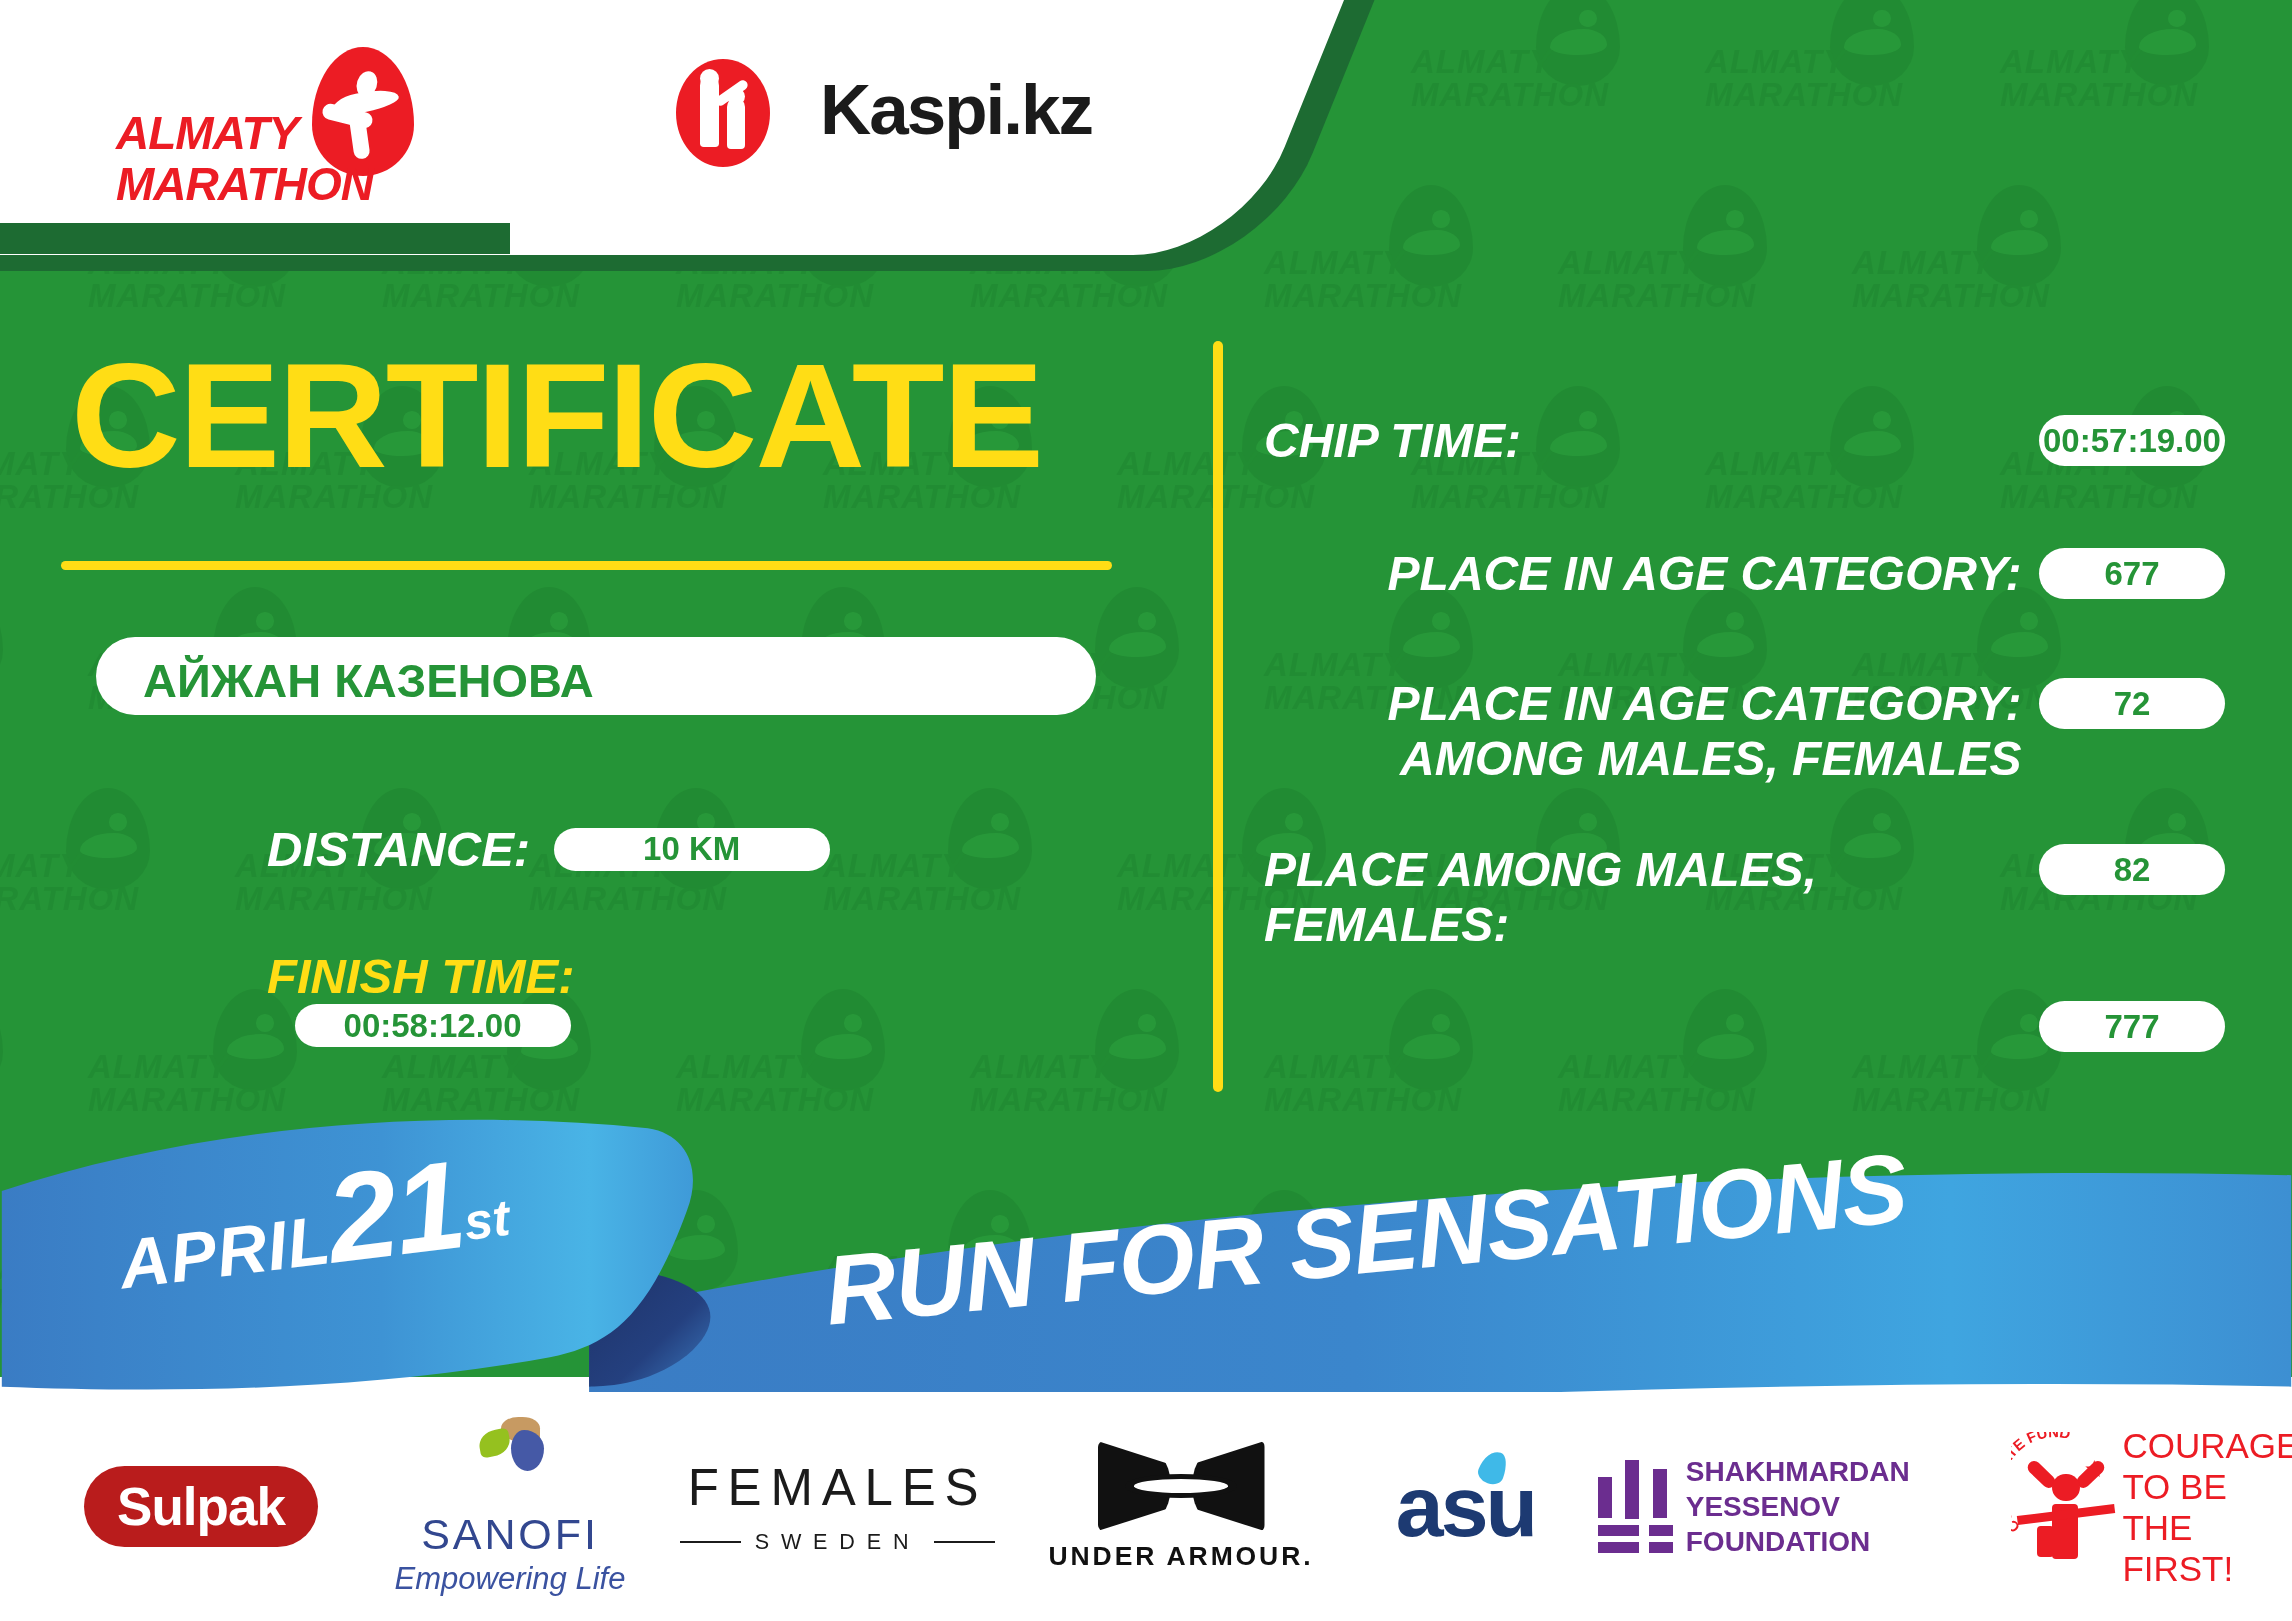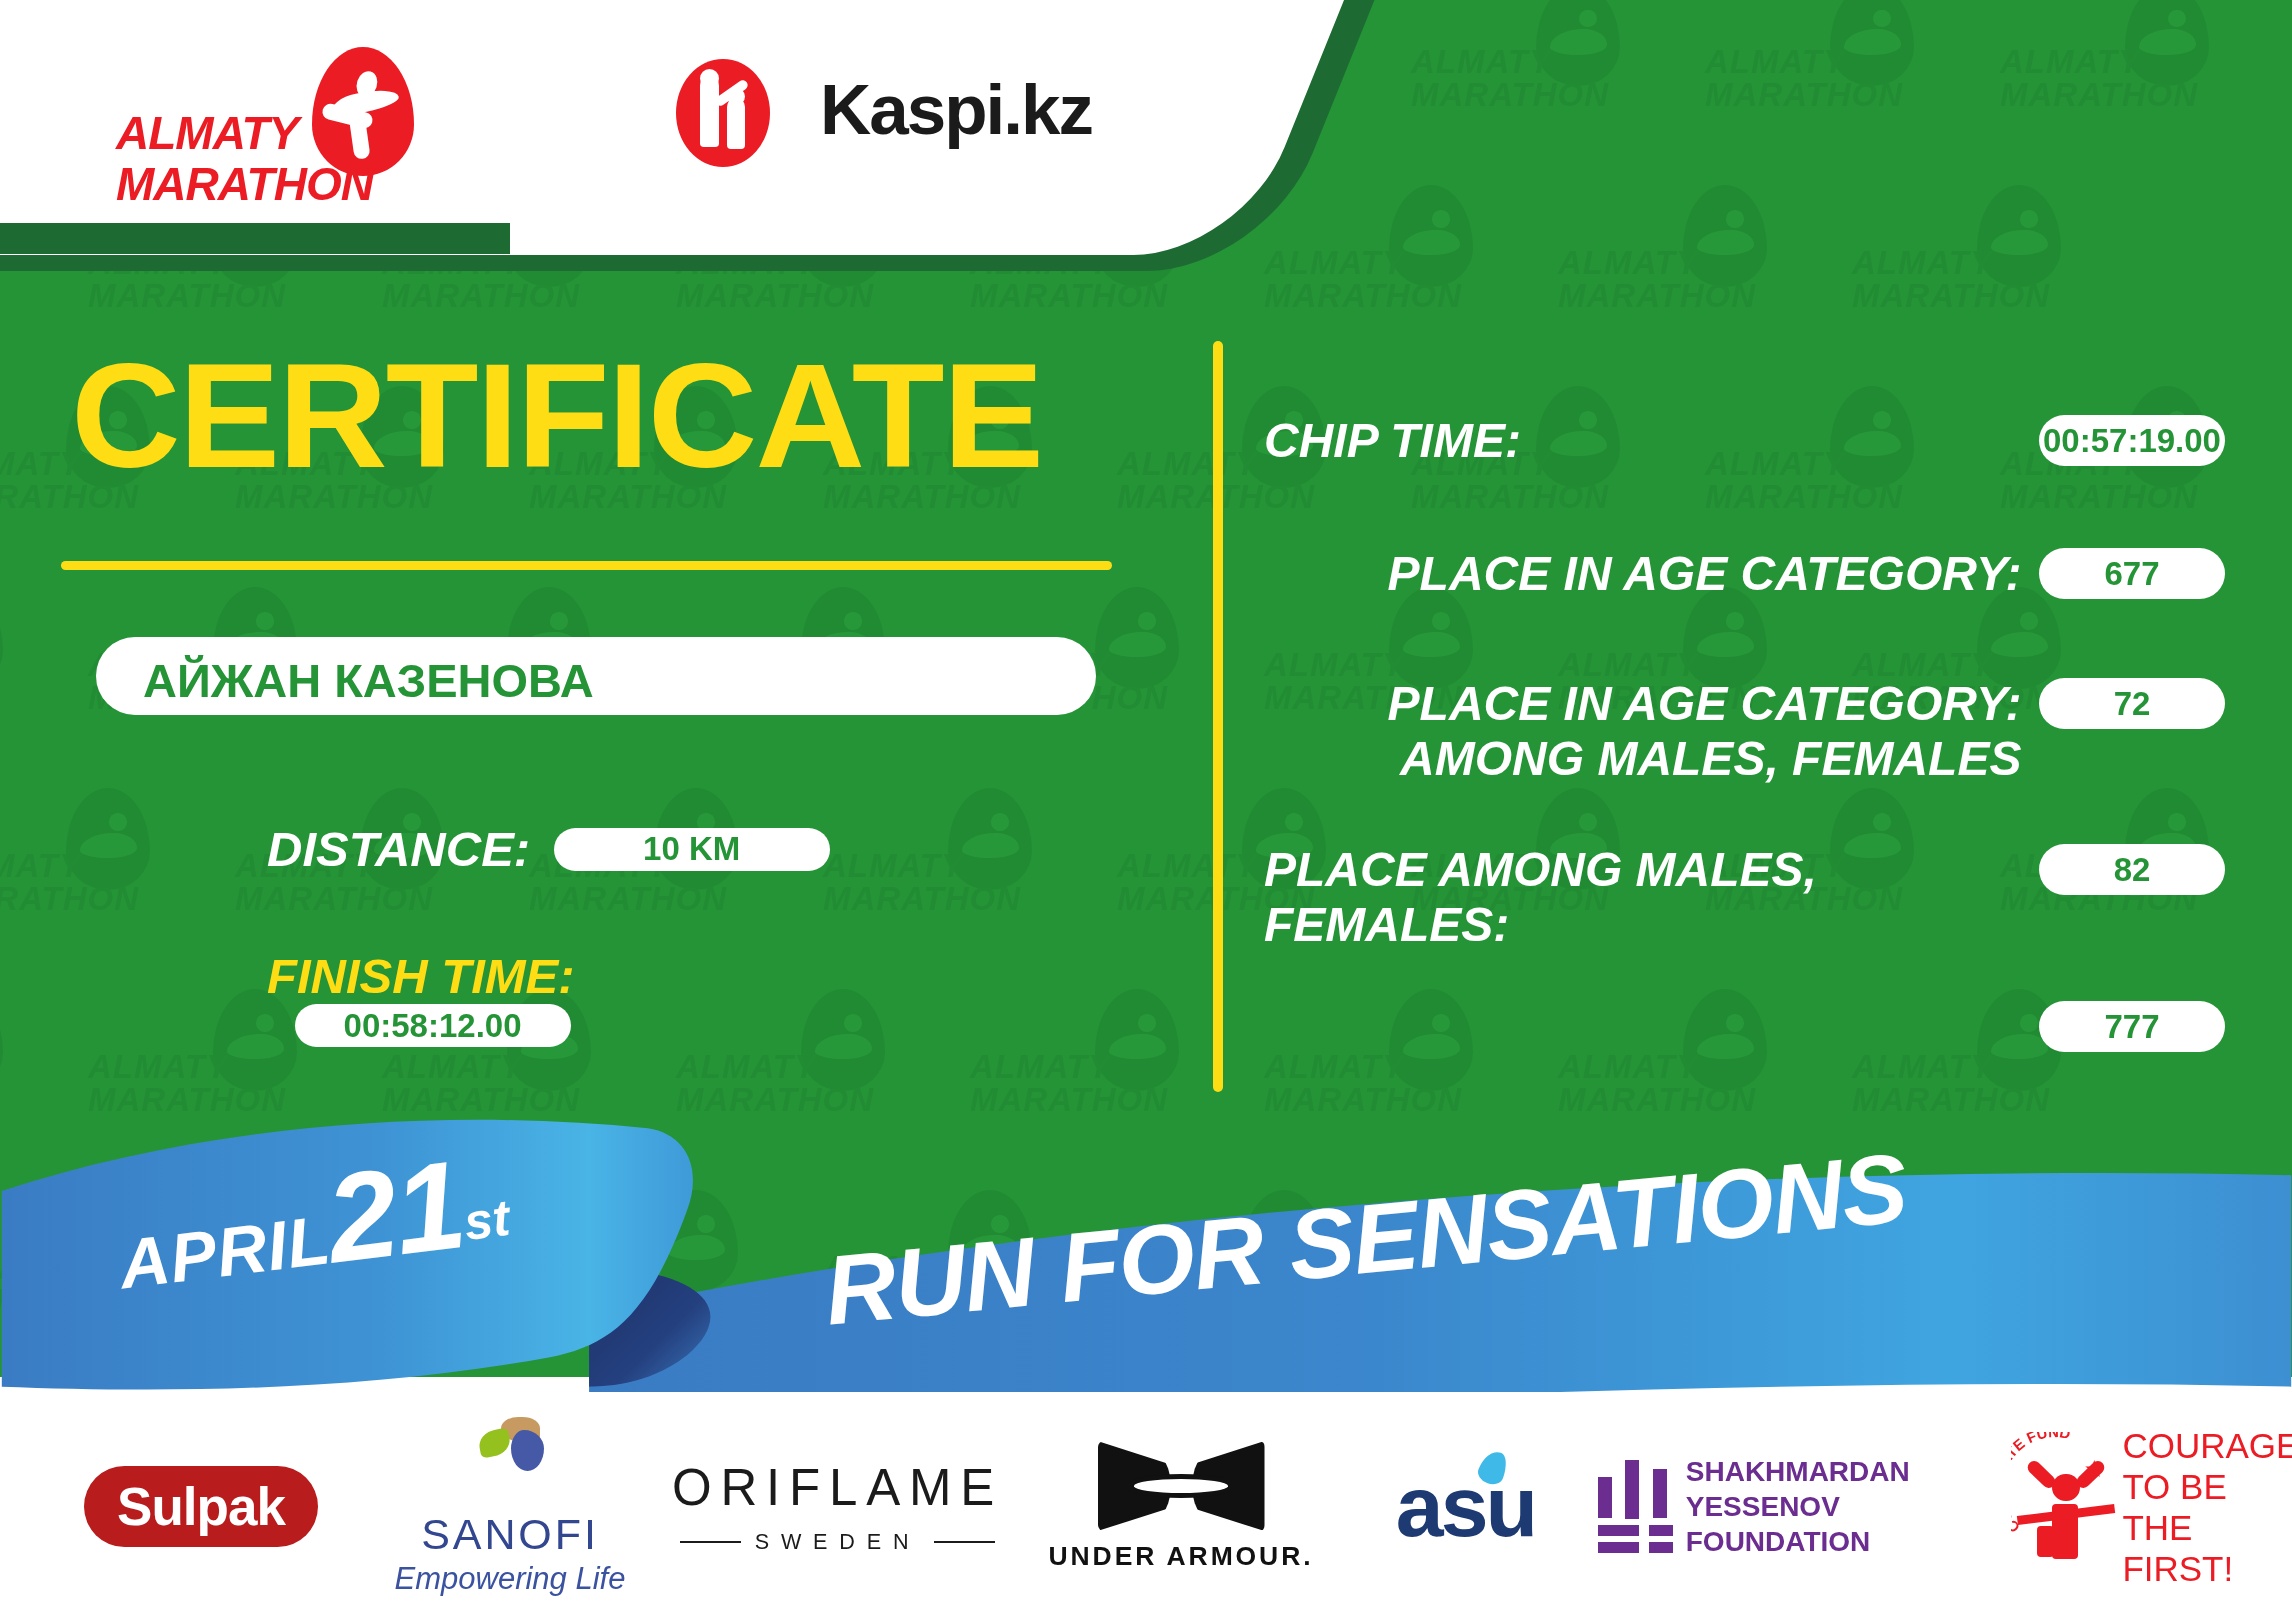--- a/index.html
+++ b/index.html
@@ -743,21 +743,21 @@
             <div class="m-blue"></div>
             <div class="m-green"></div>
         </div>
         <div class="t1">SANOFI</div>
         <div class="t2">Empowering Life</div>
       </div>
     </div>
 
     <div class="sp" style="left:676px;width:323px;">
       <div class="oriflame">
-        <div class="t1">ORIFLAME</div>
+        <div class="t1">FEMALES</div>
         <div class="t2">
           <i></i>
           <span>SWEDEN</span>
           <i></i>
         </div>
       </div>
     </div>
 
     <div class="sp" style="left:1039px;width:284px;">
       <div class="ua">

